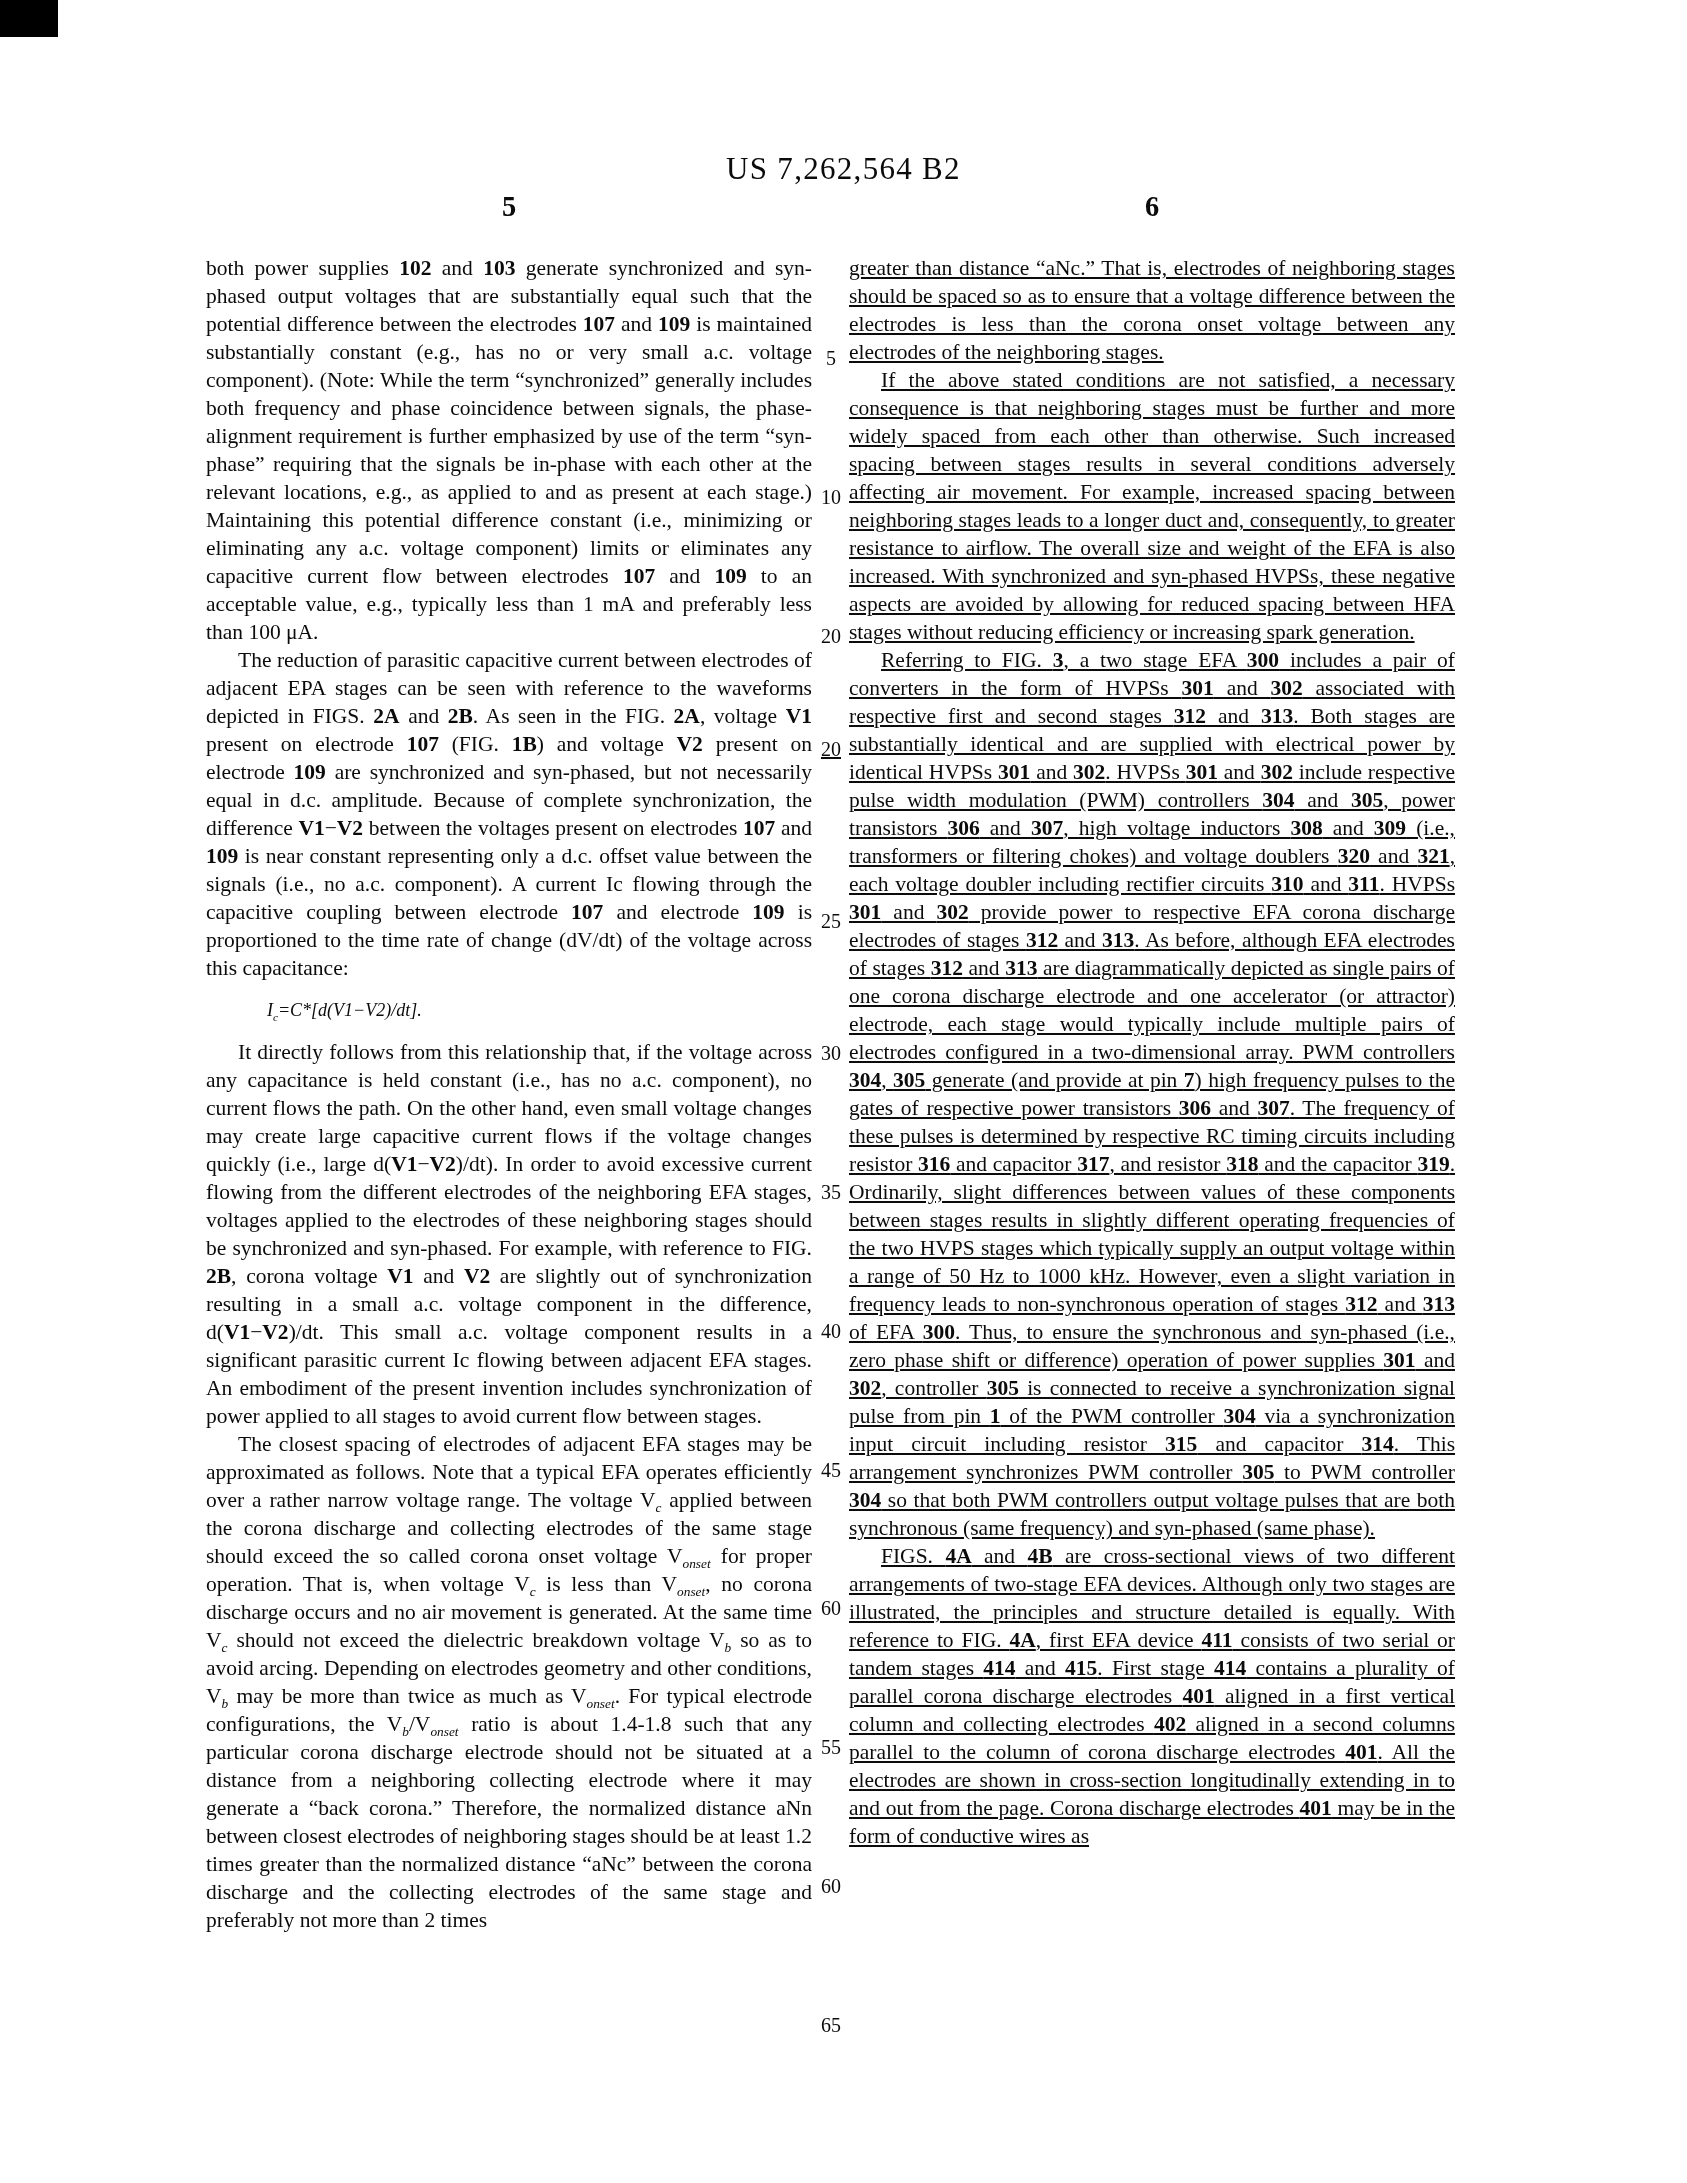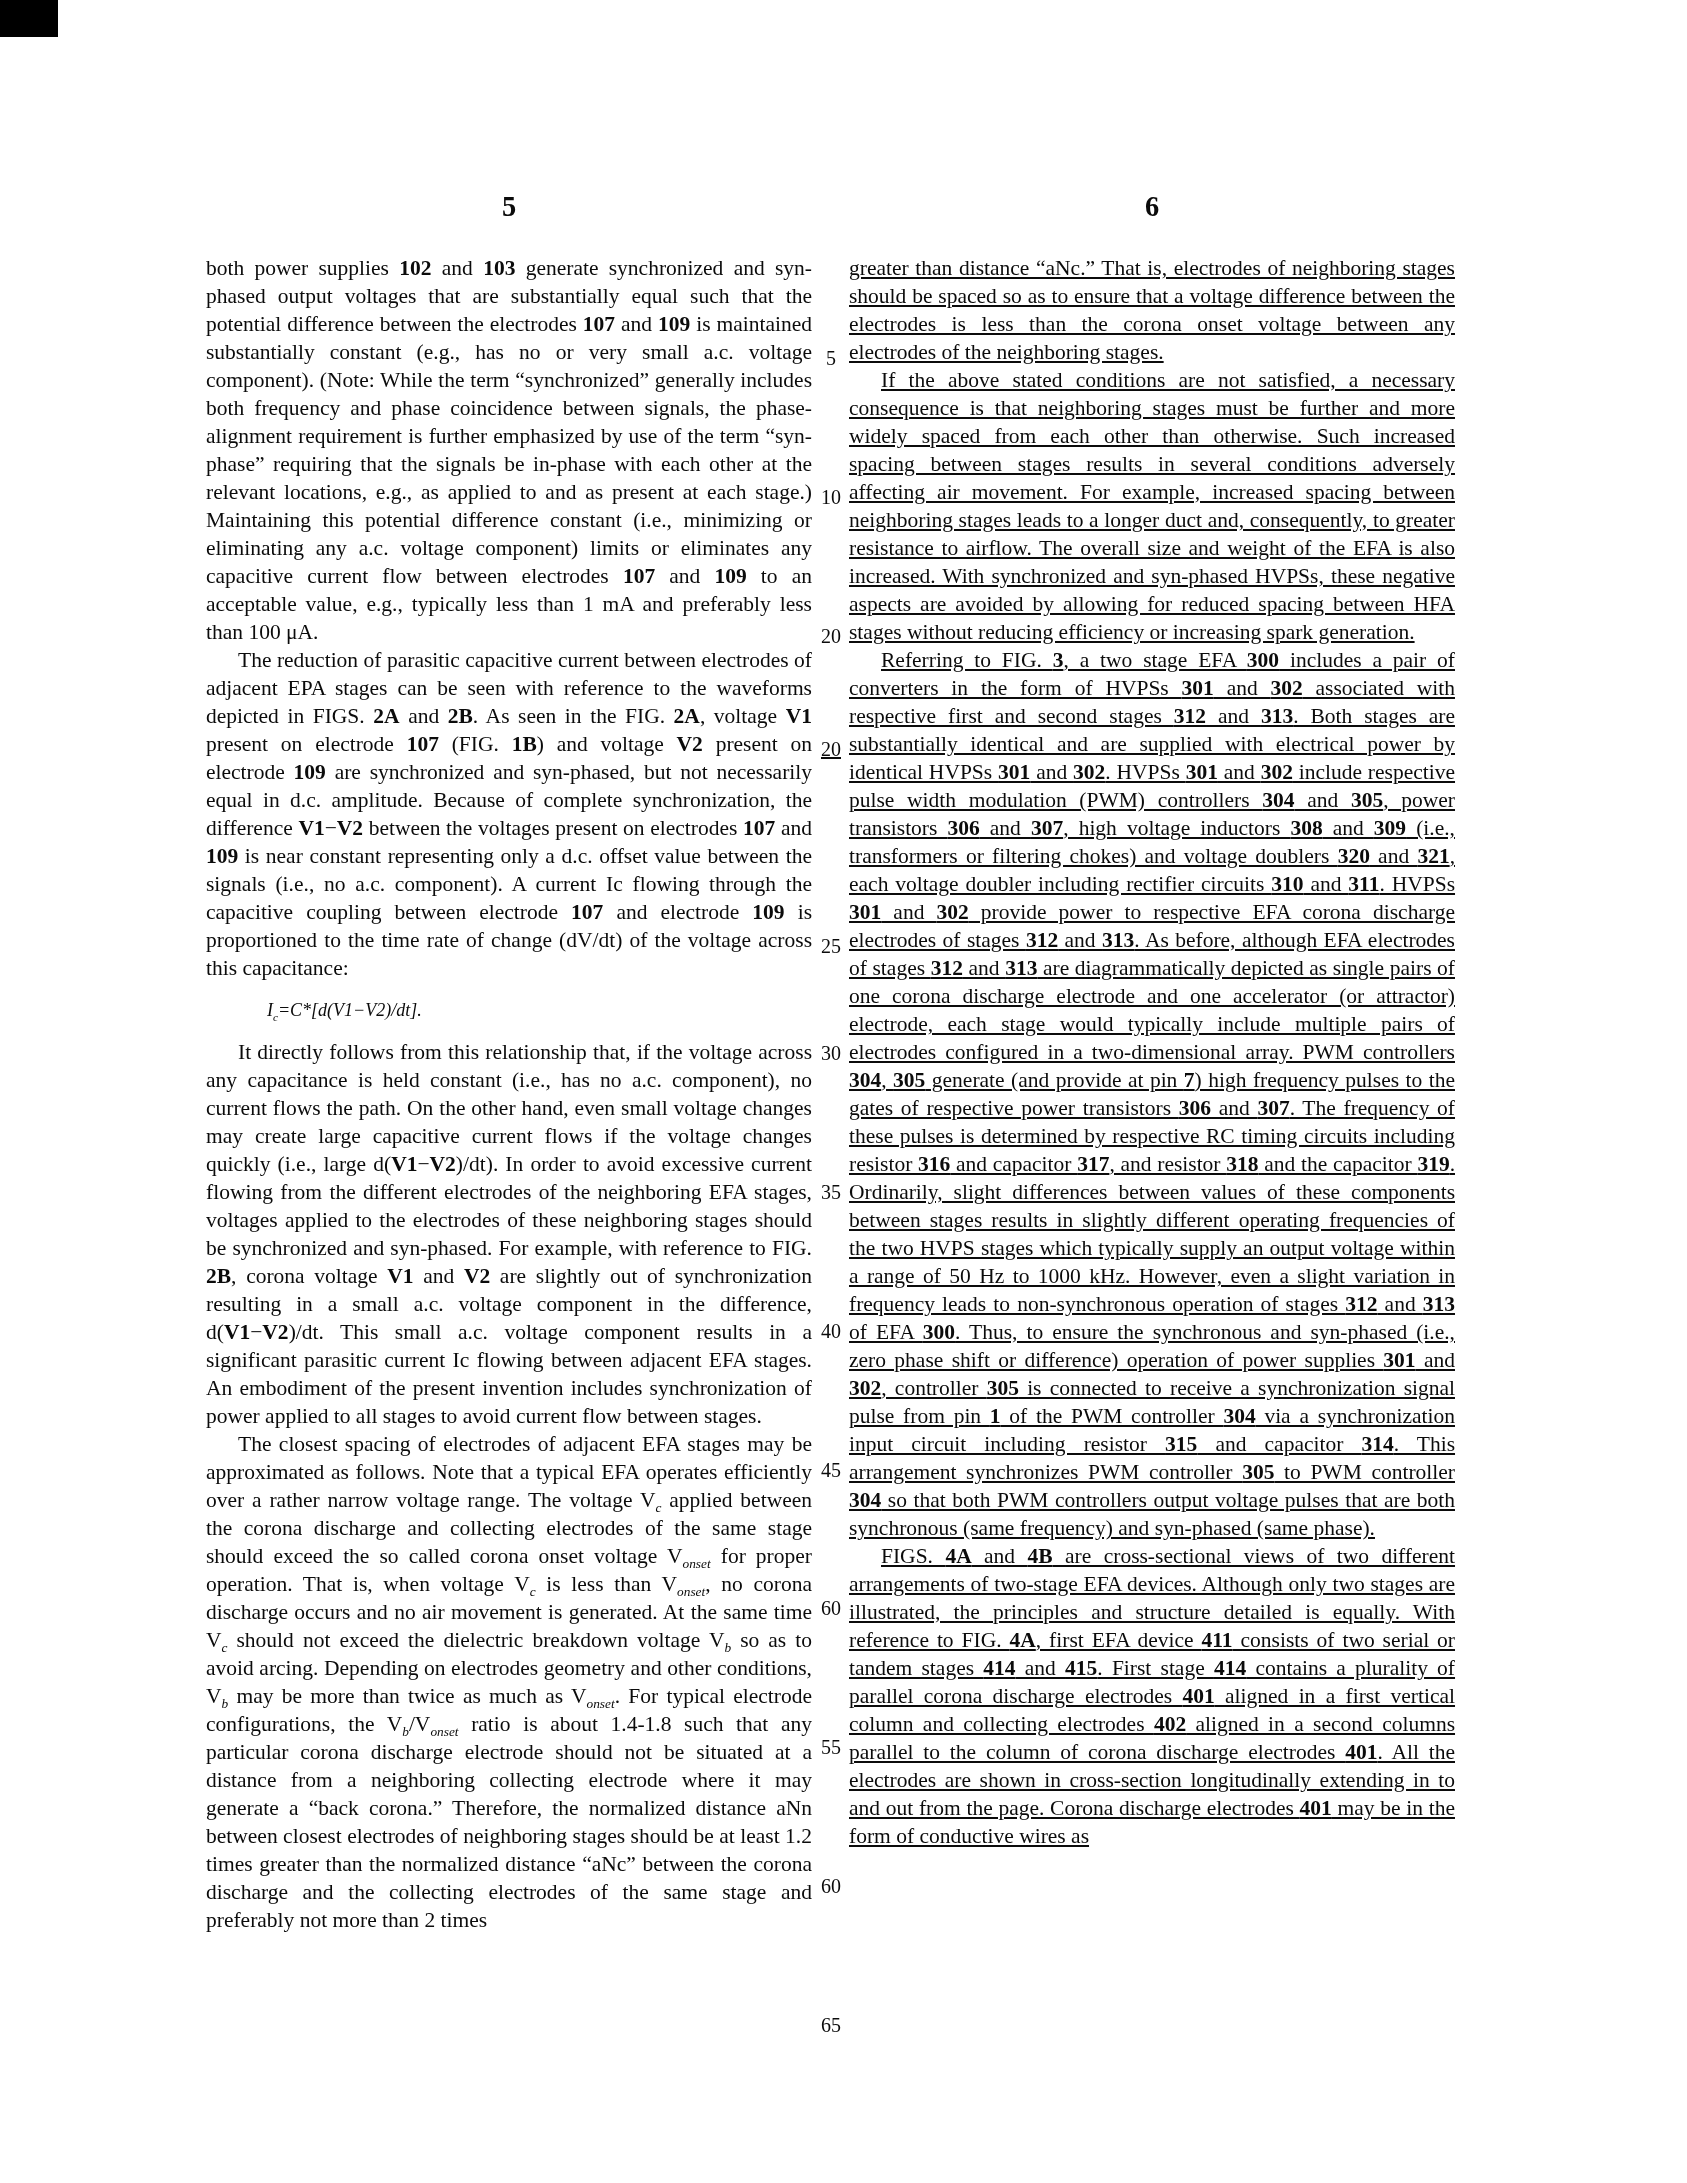--- a/index.html
+++ b/index.html
@@ -36,20 +36,21 @@
     position:absolute; left:803px; width:56px; text-align:center;
     font-size:20px; line-height:28px; color:#0b0b0b;
   }
 </style>
 </head>
 <body>
 
 <div class="page">
   <div class="scan-artifact"></div>
 
+  <div class="patent-number">US 7,262,564 B2</div>
 
   <div class="colnum colnum-left">5</div>
 
   <div class="colnum colnum-right">6</div>
 
   <div class="column col-left">
       <p class="">both power supplies <b>102</b> and <b>103</b> generate synchronized and syn-phased output voltages that are substantially equal such that the potential difference between the electrodes <b>107</b> and <b>109</b> is maintained substantially constant (e.g., has no or very small a.c. voltage component). (Note: While the term “synchronized” generally includes both frequency and phase coincidence between signals, the phase-alignment requirement is further emphasized by use of the term “syn-phase” requiring that the signals be in-phase with each other at the relevant locations, e.g., as applied to and as present at each stage.) Maintaining this potential difference constant (i.e., minimizing or eliminating any a.c. voltage component) limits or eliminates any capacitive current flow between electrodes <b>107</b> and <b>109</b> to an acceptable value, e.g., typically less than 1 mA and preferably less than 100 μA.</p>
       <p class="indent">The reduction of parasitic capacitive current between electrodes of adjacent EPA stages can be seen with reference to the waveforms depicted in FIGS. <b>2A</b> and <b>2B</b>. As seen in the FIG. <b>2A</b>, voltage <b>V1</b> present on electrode <b>107</b> (FIG. <b>1B</b>) and voltage <b>V2</b> present on electrode <b>109</b> are synchronized and syn-phased, but not necessarily equal in d.c. amplitude. Because of complete synchronization, the difference <b>V1</b>−<b>V2</b> between the voltages present on electrodes <b>107</b> and <b>109</b> is near constant representing only a d.c. offset value between the signals (i.e., no a.c. component). A current Ic flowing through the capacitive coupling between electrode <b>107</b> and electrode <b>109</b> is proportioned to the time rate of change (dV/dt) of the voltage across this capacitance:</p>
       <p class="formula">I<sub>c</sub>=C*[d(V1−V2)/dt].</p>
       <p class="indent">It directly follows from this relationship that, if the voltage across any capacitance is held constant (i.e., has no a.c. component), no current flows the path. On the other hand, even small voltage changes may create large capacitive current flows if the voltage changes quickly (i.e., large d(<b>V1</b>−<b>V2</b>)/dt). In order to avoid excessive current flowing from the different electrodes of the neighboring EFA stages, voltages applied to the electrodes of these neighboring stages should be synchronized and syn-phased. For example, with reference to FIG. <b>2B</b>, corona voltage <b>V1</b> and <b>V2</b> are slightly out of synchronization resulting in a small a.c. voltage component in the difference, d(<b>V1</b>−<b>V2</b>)/dt. This small a.c. voltage component results in a significant parasitic current Ic flowing between adjacent EFA stages. An embodiment of the present invention includes synchronization of power applied to all stages to avoid current flow between stages.</p>
@@ -61,21 +62,21 @@
       <p class="indent">If the above stated conditions are not satisfied, a necessary consequence is that neighboring stages must be further and more widely spaced from each other than otherwise. Such increased spacing between stages results in several conditions adversely affecting air movement. For example, increased spacing between neighboring stages leads to a longer duct and, consequently, to greater resistance to airflow. The overall size and weight of the EFA is also increased. With synchronized and syn-phased HVPSs, these negative aspects are avoided by allowing for reduced spacing between HFA stages without reducing efficiency or increasing spark generation.</p>
       <p class="indent">Referring to FIG. <b>3</b>, a two stage EFA <b>300</b> includes a pair of converters in the form of HVPSs <b>301</b> and <b>302</b> associated with respective first and second stages <b>312</b> and <b>313</b>. Both stages are substantially identical and are supplied with electrical power by identical HVPSs <b>301</b> and <b>302</b>. HVPSs <b>301</b> and <b>302</b> include respective pulse width modulation (PWM) controllers <b>304</b> and <b>305</b>, power transistors <b>306</b> and <b>307</b>, high voltage inductors <b>308</b> and <b>309</b> (i.e., transformers or filtering chokes) and voltage doublers <b>320</b> and <b>321</b>, each voltage doubler including rectifier circuits <b>310</b> and <b>311</b>. HVPSs <b>301</b> and <b>302</b> provide power to respective EFA corona discharge electrodes of stages <b>312</b> and <b>313</b>. As before, although EFA electrodes of stages <b>312</b> and <b>313</b> are diagrammatically depicted as single pairs of one corona discharge electrode and one accelerator (or attractor) electrode, each stage would typically include multiple pairs of electrodes configured in a two-dimensional array. PWM controllers <b>304</b>, <b>305</b> generate (and provide at pin <b>7</b>) high frequency pulses to the gates of respective power transistors <b>306</b> and <b>307</b>. The frequency of these pulses is determined by respective RC timing circuits including resistor <b>316</b> and capacitor <b>317</b>, and resistor <b>318</b> and the capacitor <b>319</b>. Ordinarily, slight differences between values of these components between stages results in slightly different operating frequencies of the two HVPS stages which typically supply an output voltage within a range of 50 Hz to 1000 kHz. However, even a slight variation in frequency leads to non-synchronous operation of stages <b>312</b> and <b>313</b> of EFA <b>300</b>. Thus, to ensure the synchronous and syn-phased (i.e., zero phase shift or difference) operation of power supplies <b>301</b> and <b>302</b>, controller <b>305</b> is connected to receive a synchronization signal pulse from pin <b>1</b> of the PWM controller <b>304</b> via a synchronization input circuit including resistor <b>315</b> and capacitor <b>314</b>. This arrangement synchronizes PWM controller <b>305</b> to PWM controller <b>304</b> so that both PWM controllers output voltage pulses that are both synchronous (same frequency) and syn-phased (same phase).</p>
       <p class="indent">FIGS. <b>4A</b> and <b>4B</b> are cross-sectional views of two different arrangements of two-stage EFA devices. Although only two stages are illustrated, the principles and structure detailed is equally. With reference to FIG. <b>4A</b>, first EFA device <b>411</b> consists of two serial or tandem stages <b>414</b> and <b>415</b>. First stage <b>414</b> contains a plurality of parallel corona discharge electrodes <b>401</b> aligned in a first vertical column and collecting electrodes <b>402</b> aligned in a second columns parallel to the column of corona discharge electrodes <b>401</b>. All the electrodes are shown in cross-section longitudinally extending in to and out from the page. Corona discharge electrodes <b>401</b> may be in the form of conductive wires as</p>
     </div>
 
   <div class="gutter">
       <span style="top: 344px;">5</span>
       <span style="top: 483px;">10</span>
       <span style="top: 622px;">20</span>
       <span style="top: 735px; text-decoration: underline;">20</span>
-      <span style="top: 932px;">25</span>
+      <span style="top: 907px;">25</span>
       <span style="top: 1039px;">30</span>
       <span style="top: 1178px;">35</span>
       <span style="top: 1317px;">40</span>
       <span style="top: 1456px;">45</span>
       <span style="top: 1594px;">60</span>
       <span style="top: 1733px;">55</span>
       <span style="top: 1872px;">60</span>
       <span style="top: 2011px;">65</span>
     </div>
 </div>

